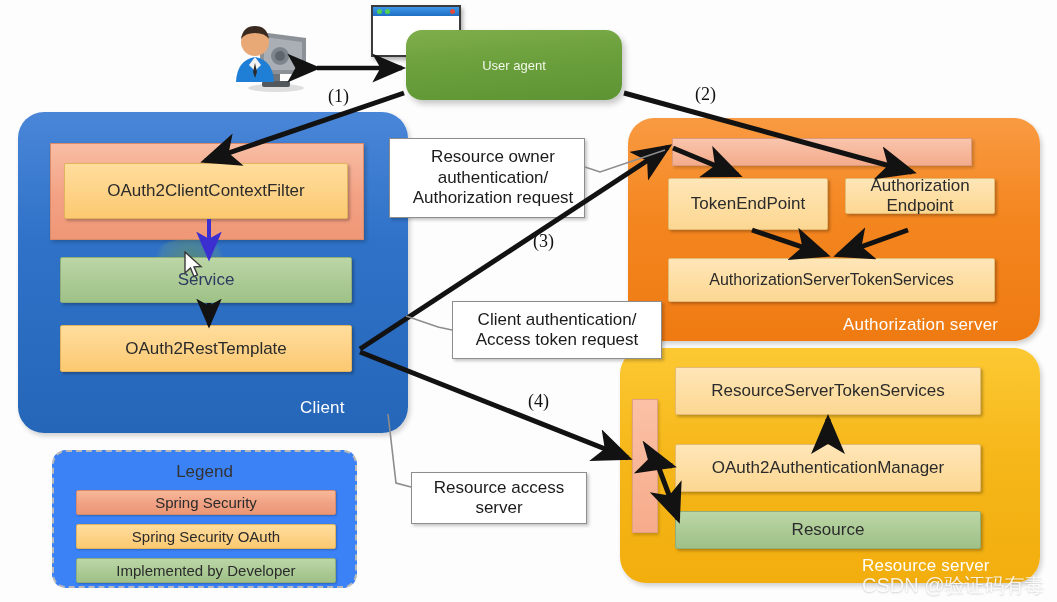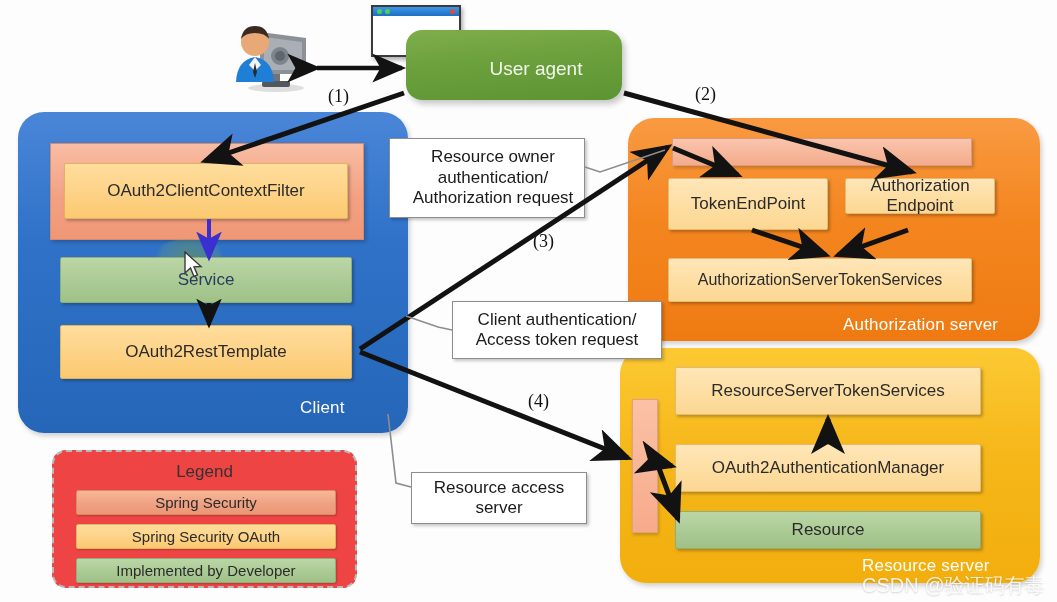--- a/index.html
+++ b/index.html
@@ -66,23 +66,22 @@
 
   
   .useragent {
     background: linear-gradient(175deg,#7fae4b 0%, #6ba03c 45%, #5d9433 100%);
     border-radius: 16px;
     box-shadow: 3px 4px 6px rgba(0,0,0,0.22);
   }
   .useragent-label {
     position: absolute;
     color: #f2f7ea;
-    font-size: 19px;
+    font-size: 13px;
     white-space: nowrap;
-    padding-left: 22px;
   }
 
   
   .callout {
     position: absolute;
     background: #ffffff;
     border: 1px solid #8d8d8d;
     box-shadow: 2px 2px 3px rgba(0,0,0,0.22);
     font-size: 17px;
     color: #1b1b1b;
@@ -102,21 +101,21 @@
     color: #111111;
     font-family: "Liberation Serif", serif;
     white-space: nowrap;
   }
 
   
   .legend {
     position: absolute;
     border: 2px dashed #b9b9b9;
     border-radius: 14px;
-    background: #ef4444;
+    background: #3b82f6;
     box-sizing: border-box;
   }
   .legend-title {
     position: absolute;
     width: 100%;
     text-align: center;
     font-size: 17px;
     color: #333333;
   }
   .legend-item {
@@ -223,21 +222,21 @@
   <div class="bar bar-oauth" style="left:64px; top:163px; width:284px; height:56px;">
     <span>OAuth2ClientContextFilter</span>
   </div>
 
   <div class="cursor-glow" style="left:147px; top:239px; width:85px; height:48px;"></div>
 
   <div class="bar bar-dev" style="left:60px; top:257px; width:292px; height:46px; color:#2b3a60;">
     <span>Service</span>
   </div>
 
-  <div class="bar bar-oauth" style="left:60px; top:325px; width:292px; height:54px;justify-content:center;">
+  <div class="bar bar-oauth" style="left:60px; top:325px; width:292px; height:47px;justify-content:center;">
     <span>OAuth2RestTemplate</span>
   </div>
 
   <div class="container-label" style="left:300px; top:398px;">Client</div>
 
   <svg class="abs" style="left:183px; top:251px;" width="22" height="28" viewBox="0 0 22 28">
     <path d="M2 1 L2 22 L7.5 17 L11 25.5 L14.5 24 L11 15.8 L18 15.5 Z" fill="#ffffff" stroke="#3a3a3a" stroke-width="1.4"></path>
   </svg>
 
   <div class="container-box" style="left:628px; top:118px; width:412px; height:223px;
@@ -248,21 +247,21 @@
               border:1px solid #dd9a7c; box-shadow:2px 2px 3px rgba(0,0,0,0.2);"></div>
 
   <div class="bar bar-oauth-light" style="left:668px; top:178px; width:160px; height:52px;">
     <span>TokenEndPoint</span>
   </div>
 
   <div class="bar bar-oauth-light" style="left:845px; top:178px; width:150px; height:36px;">
     <span>Authorization Endpoint</span>
   </div>
 
-  <div class="bar bar-oauth-light" style="left:668px; top:258px; width:304px; height:44px; font-size:16px;">
+  <div class="bar bar-oauth-light" style="left:668px; top:258px; width:327px; height:44px; font-size:16px;">
     <span>AuthorizationServerTokenServices</span>
   </div>
 
   <div class="container-label" style="left:843px; top:315px;">Authorization server</div>
 
   <div class="container-box" style="left:620px; top:348px; width:420px; height:235px;
               background:linear-gradient(180deg,#fcc933 0%, #f6b71a 45%, #f2ae0d 100%);"></div>
 
   <div class="abs" style="left:632px; top:399px; width:24px; height:132px;
               background:linear-gradient(180deg,#fbc1a6 0%, #f6ab8b 100%);

